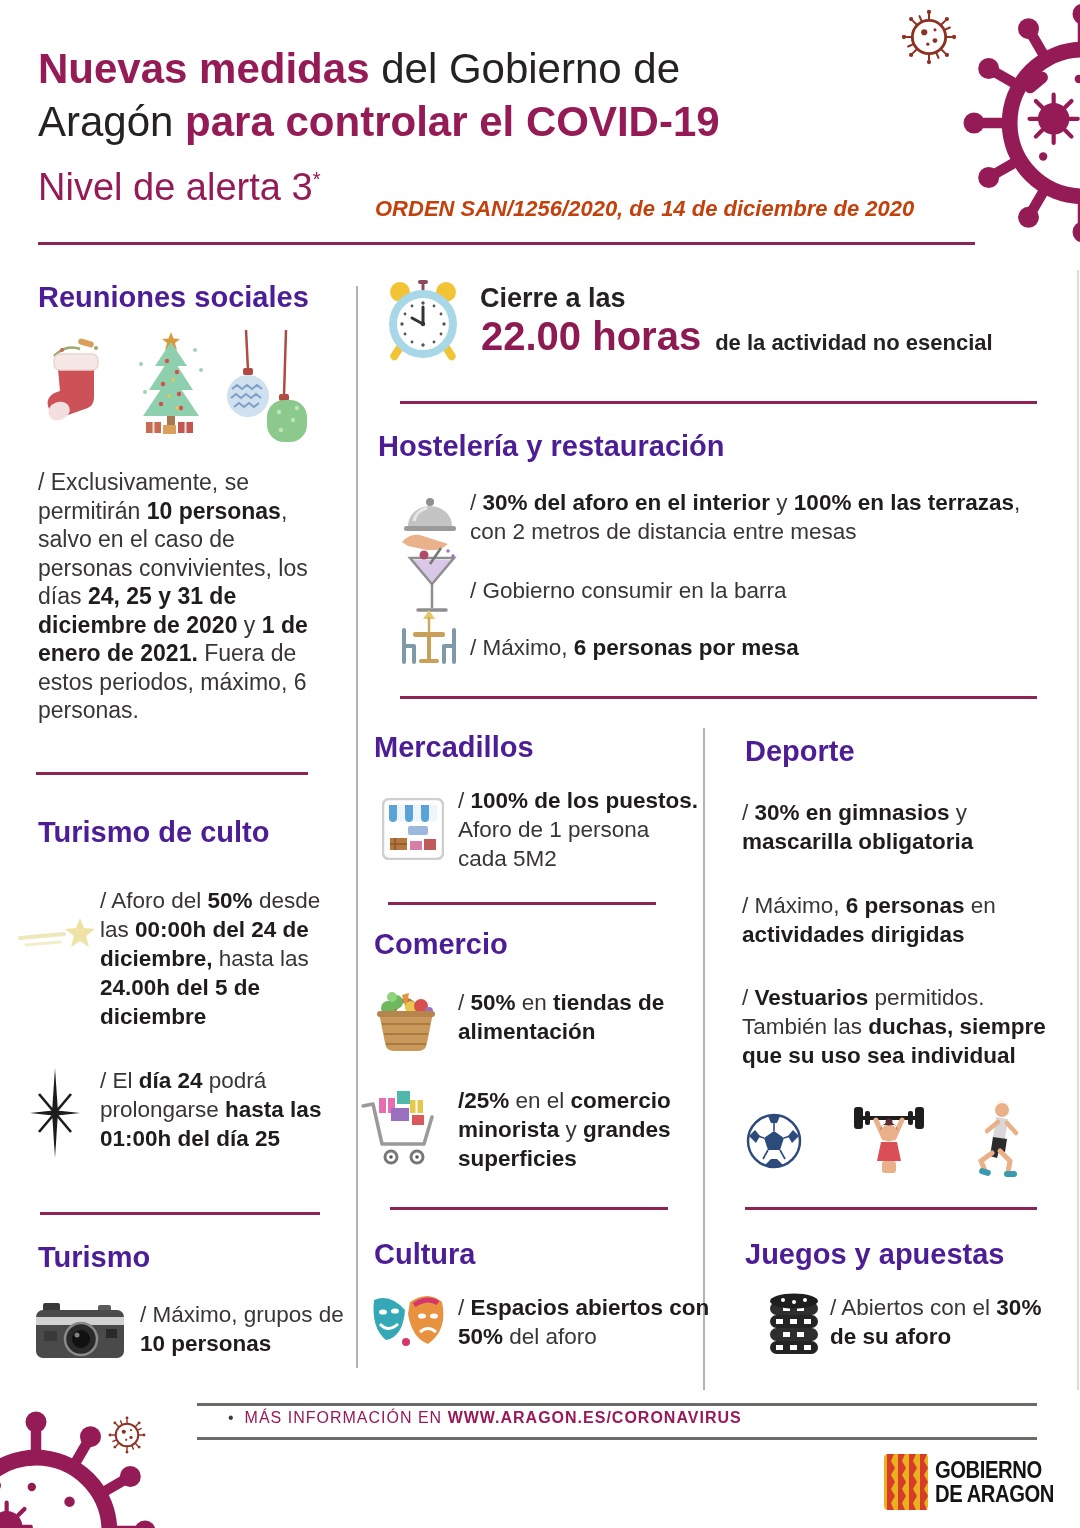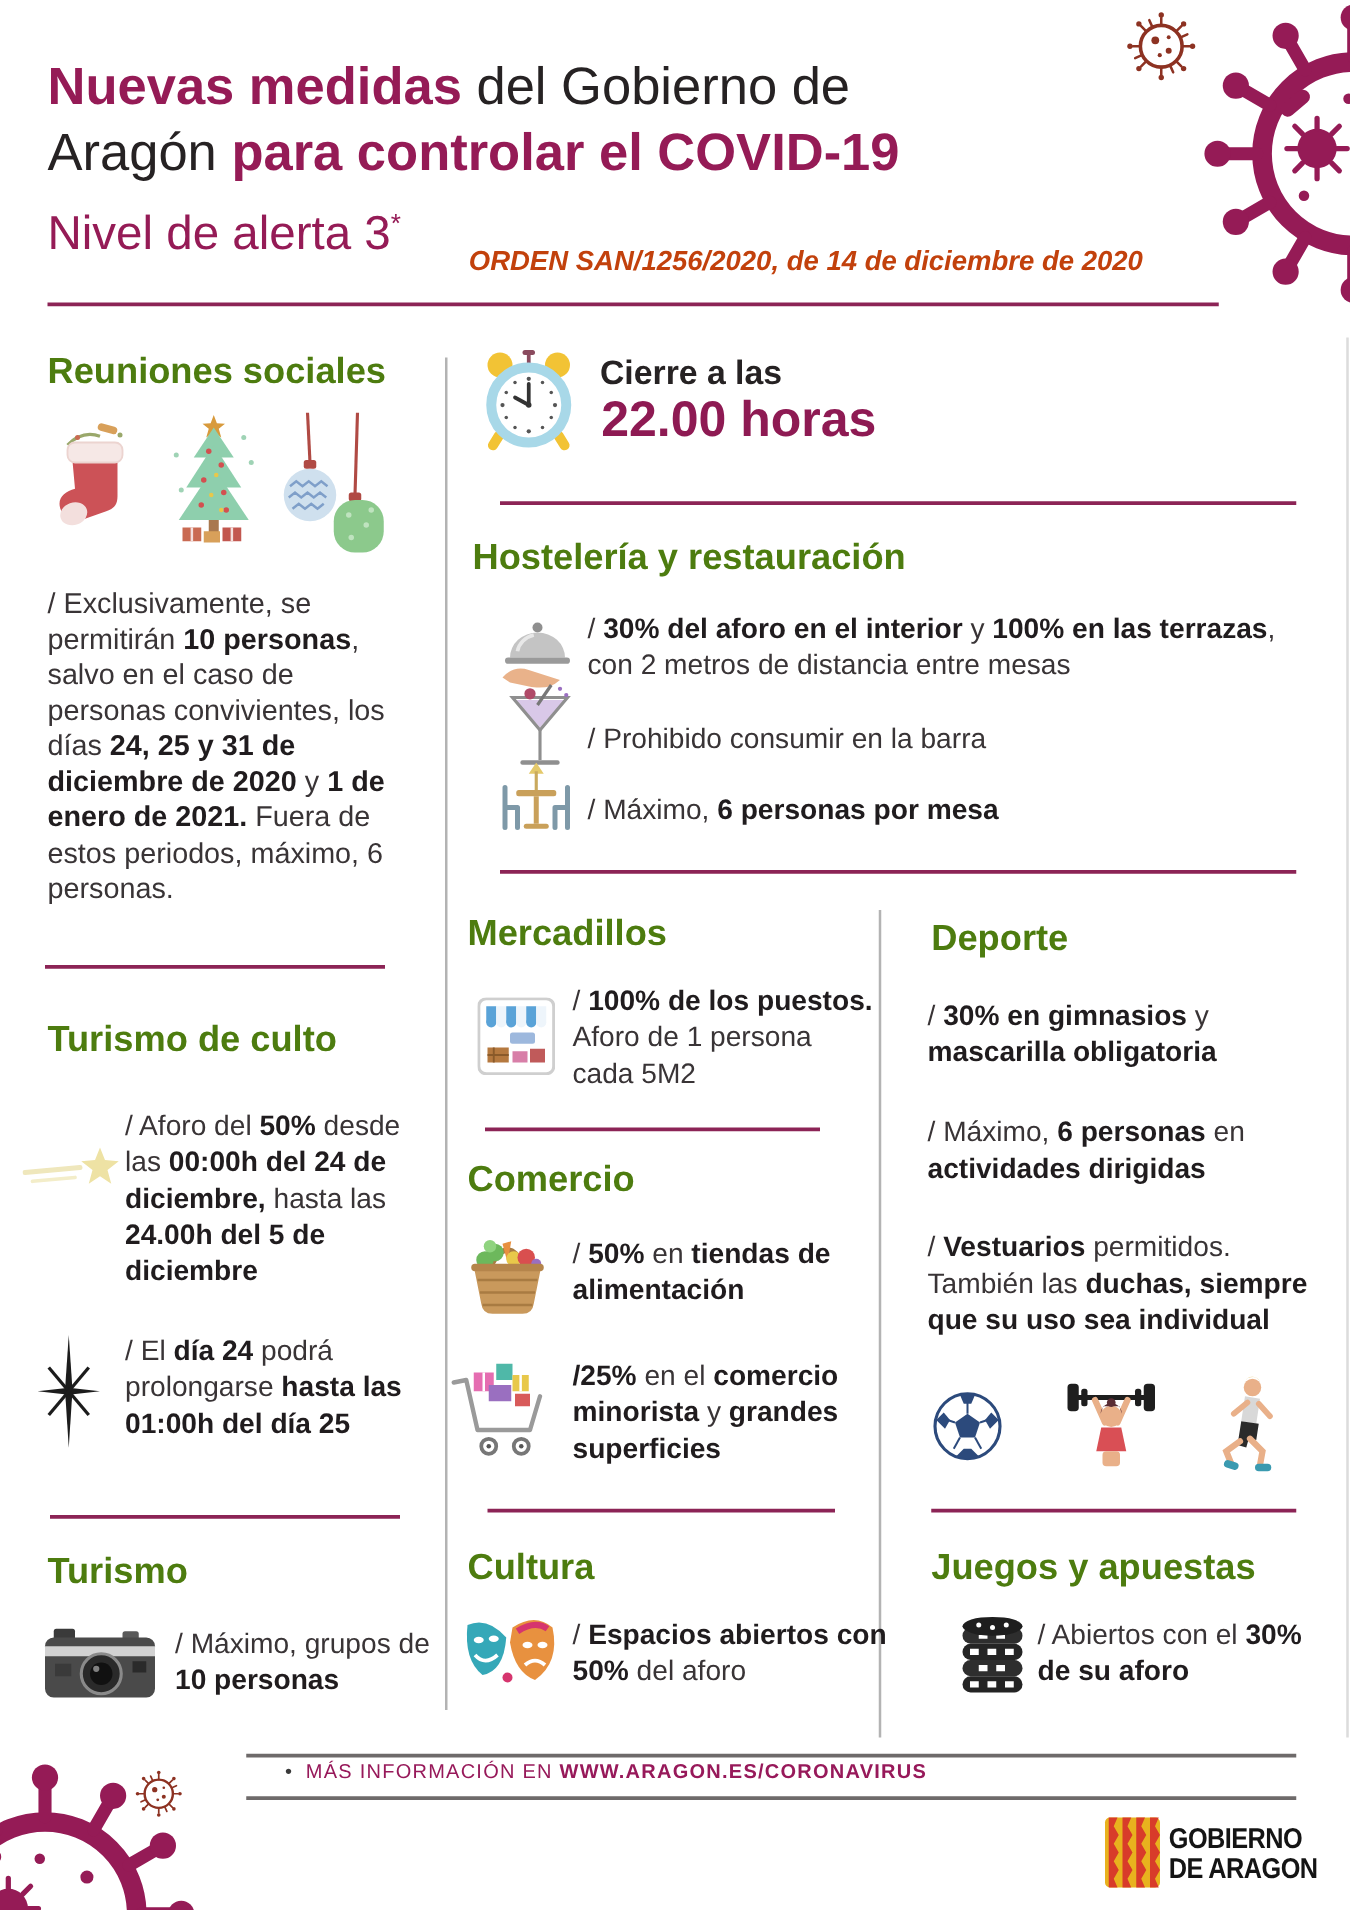--- a/index.html
+++ b/index.html
@@ -18,21 +18,21 @@
   .alert{left:38px;top:166px;font-size:38px;color:#951b56;font-weight:400;}
   .alert sup{font-size:55%;}
   .order{left:375px;top:196px;font-size:22px;font-style:italic;font-weight:700;color:#c2410c;text-align:right;}
   
   .hline{height:3px;background:#8c2456;}
   .hline.thin{height:2.5px;}
   .hline.gray{background:#6e6a6a;height:2.5px;}
   .vline{width:2px;background:#b3b3b3;}
   .vline.faint{background:#dcdcdc;}
   
-  .sec-title{font-size:29px;font-weight:700;color:#4d7c0f;white-space:nowrap;}
+  .sec-title{font-size:29px;font-weight:700;color:#4c1d95;white-space:nowrap;}
   .bullet{font-size:22.5px;line-height:29px;color:#393436;}
   .bullet .b{font-weight:700;color:#201c1e;}
   .para{font-size:23px;line-height:28.5px;color:#393436;}
   .para .b{font-weight:700;color:#201c1e;}
   
   .closure-intro{left:480px;top:283px;font-size:27px;font-weight:700;color:#262223;}
   .closure-row{left:481px;top:314px;display:flex;align-items:baseline;gap:14px;white-space:nowrap;}
   .closure-time{font-size:40px;font-weight:700;color:#8e1a53;}
   .closure-detail{font-size:22px;font-weight:700;color:#262223;}
   
@@ -287,20 +287,21 @@
           <circle cx="58" cy="58" r="1.4"></circle>
       </g>
       <line x1="40" y1="48" x2="40" y2="31" stroke="#333" stroke-width="3" stroke-linecap="round"></line>
       <line x1="40" y1="48" x2="29" y2="42" stroke="#333" stroke-width="3" stroke-linecap="round"></line>
       <circle cx="40" cy="48" r="2.2" fill="#333"></circle>
     </svg>
   </span>
   <div class="abs closure-intro">Cierre a las</div>
   <div class="abs closure-row">
     <span class="closure-time">22.00 horas</span>
+    <span class="closure-detail">de la actividad no esencial</span>
   </div>
   <div class="abs hline thin" style="left:400px;top:401px;width:637px;"></div>
 
   <div class="abs sec-title" style="left:378px;top:430px;">Hostelería y restauración</div>
 
   <span class="abs" style="left:398px;top:490px;">
     <svg width="64" height="60" viewBox="0 0 64 60">
       <circle cx="32" cy="12" r="4" fill="#8f8f8f"></circle>
       <path d="M10,36 a22,20 0 0 1 44,0 z" fill="#c4c4c4"></path>
       <path d="M16,31 a18,16 0 0 1 13,-13" stroke="#e8e8e8" stroke-width="3" fill="none"></path>
@@ -315,21 +316,21 @@
       <polygon points="6,14 46,14 26,36" fill="#d9c8e8"></polygon>
       <polygon points="4,12 48,12 26,38" fill="none" stroke="#8f8f8f" stroke-width="2.5"></polygon>
       <line x1="26" y1="38" x2="26" y2="62" stroke="#8f8f8f" stroke-width="2.5"></line>
       <line x1="12" y1="64" x2="40" y2="64" stroke="#8f8f8f" stroke-width="3.5" stroke-linecap="round"></line>
       <line x1="35" y1="2" x2="24" y2="18" stroke="#777" stroke-width="2.5"></line>
       <circle cx="18" cy="9" r="4.5" fill="#b04a68"></circle>
       <circle cx="42" cy="5" r="1.7" fill="#9a6fc0"></circle>
         <circle cx="47" cy="10" r="1.7" fill="#9a6fc0"></circle>
     </svg>
   </span>
-  <div class="abs bullet" style="left:470px;top:576px;width:578px;"><span class="r">/ Prohibido consumir en la barra</span></div>
+  <div class="abs bullet" style="left:470px;top:576px;width:578px;"><span class="r">/ Gobierno consumir en la barra</span></div>
 
   <span class="abs" style="left:392px;top:610px;">
     <svg width="74" height="64" viewBox="0 0 74 64">
       <polygon points="37,0 31,9 43,9" fill="#e4c96b"></polygon>
       <line x1="37" y1="7" x2="37" y2="22" stroke="#c9a95e" stroke-width="2.5"></line>
       <rect x="21" y="22" width="32" height="5" rx="2" fill="#c9a05a"></rect>
       <rect x="35" y="27" width="4" height="22" fill="#c9a05a"></rect>
       <rect x="27" y="49" width="20" height="4" rx="2" fill="#c9a05a"></rect>
       <g stroke="#7e99a8" stroke-width="4" stroke-linecap="round" fill="none">
         <path d="M12,20 v32 M12,36 h10 M22,36 v16"></path>

